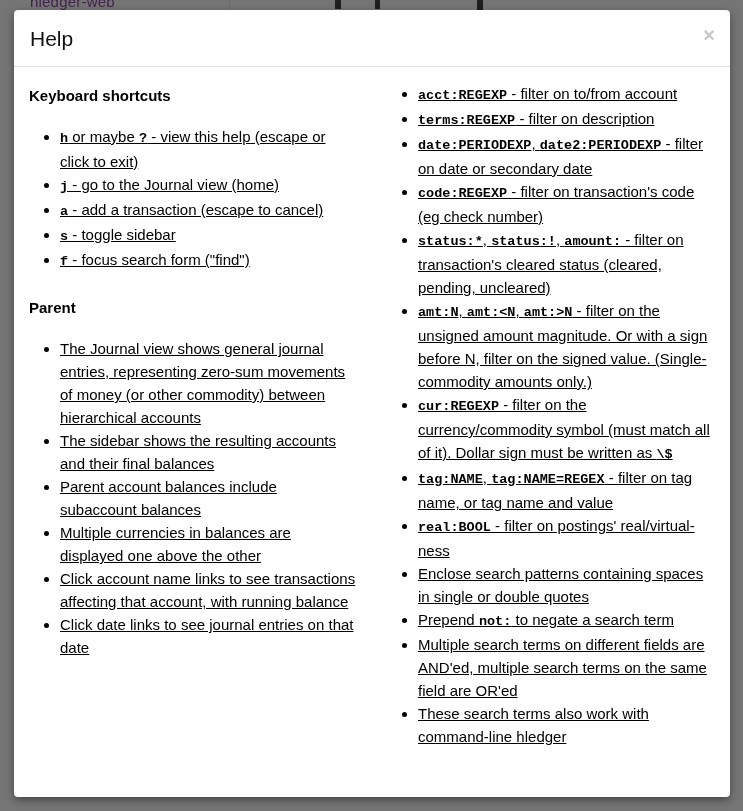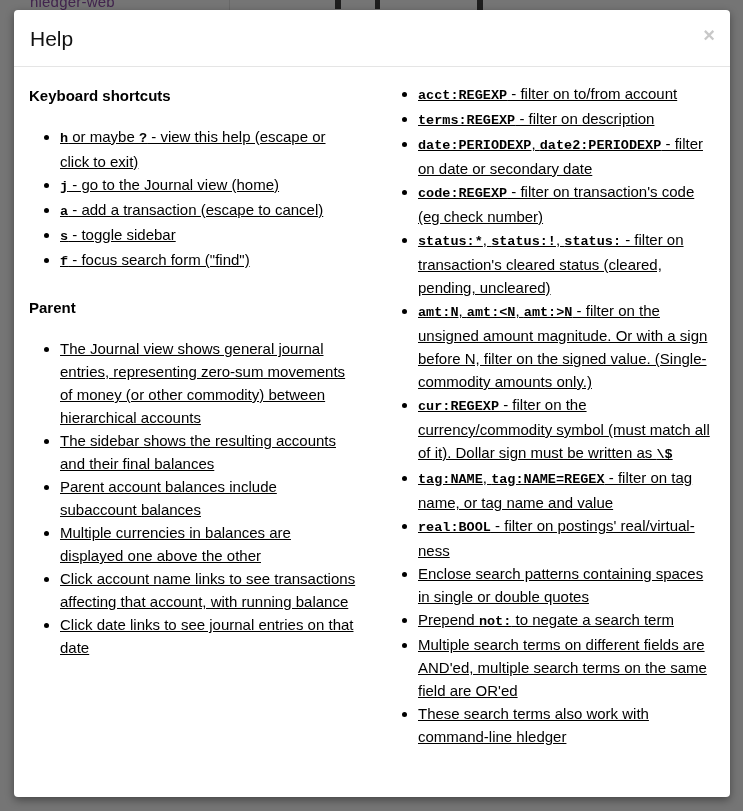--- a/index.html
+++ b/index.html
@@ -95,21 +95,21 @@
           <li>Click account name links to see transactions affecting that account, with running balance</li>
           <li>Click date links to see journal entries on that date</li>
         </ul>
       </div>
     <div class="help-col">
         <ul>
           <li><code>acct:REGEXP</code> - filter on to/from account</li>
           <li><code>terms:REGEXP</code> - filter on description</li>
           <li><code>date:PERIODEXP</code>, <code>date2:PERIODEXP</code> - filter on date or secondary date</li>
           <li><code>code:REGEXP</code> - filter on transaction's code (eg check number)</li>
-          <li><code>status:*</code>, <code>status:!</code>, <code>status:</code> - filter on transaction's cleared status (cleared, pending, uncleared)</li>
+          <li><code>status:*</code>, <code>status:!</code>, <code>amount:</code> - filter on transaction's cleared status (cleared, pending, uncleared)</li>
           <li><code>amt:N</code>, <code>amt:&lt;N</code>, <code>amt:&gt;N</code> - filter on the unsigned amount magnitude. Or with a sign before N, filter on the signed value. (Single-commodity amounts only.)</li>
           <li><code>cur:REGEXP</code> - filter on the currency/commodity symbol (must match all of it). Dollar sign must be written as <code>\$</code></li>
           <li><code>tag:NAME</code>, <code>tag:NAME=REGEX</code> - filter on tag name, or tag name and value</li>
           <li><code>real:BOOL</code> - filter on postings' real/virtual-ness</li>
           <li>Enclose search patterns containing spaces in single or double quotes</li>
           <li>Prepend <code>not:</code> to negate a search term</li>
           <li>Multiple search terms on different fields are AND'ed, multiple search terms on the same field are OR'ed</li>
           <li>These search terms also work with command-line hledger</li>
         </ul>
       </div>

